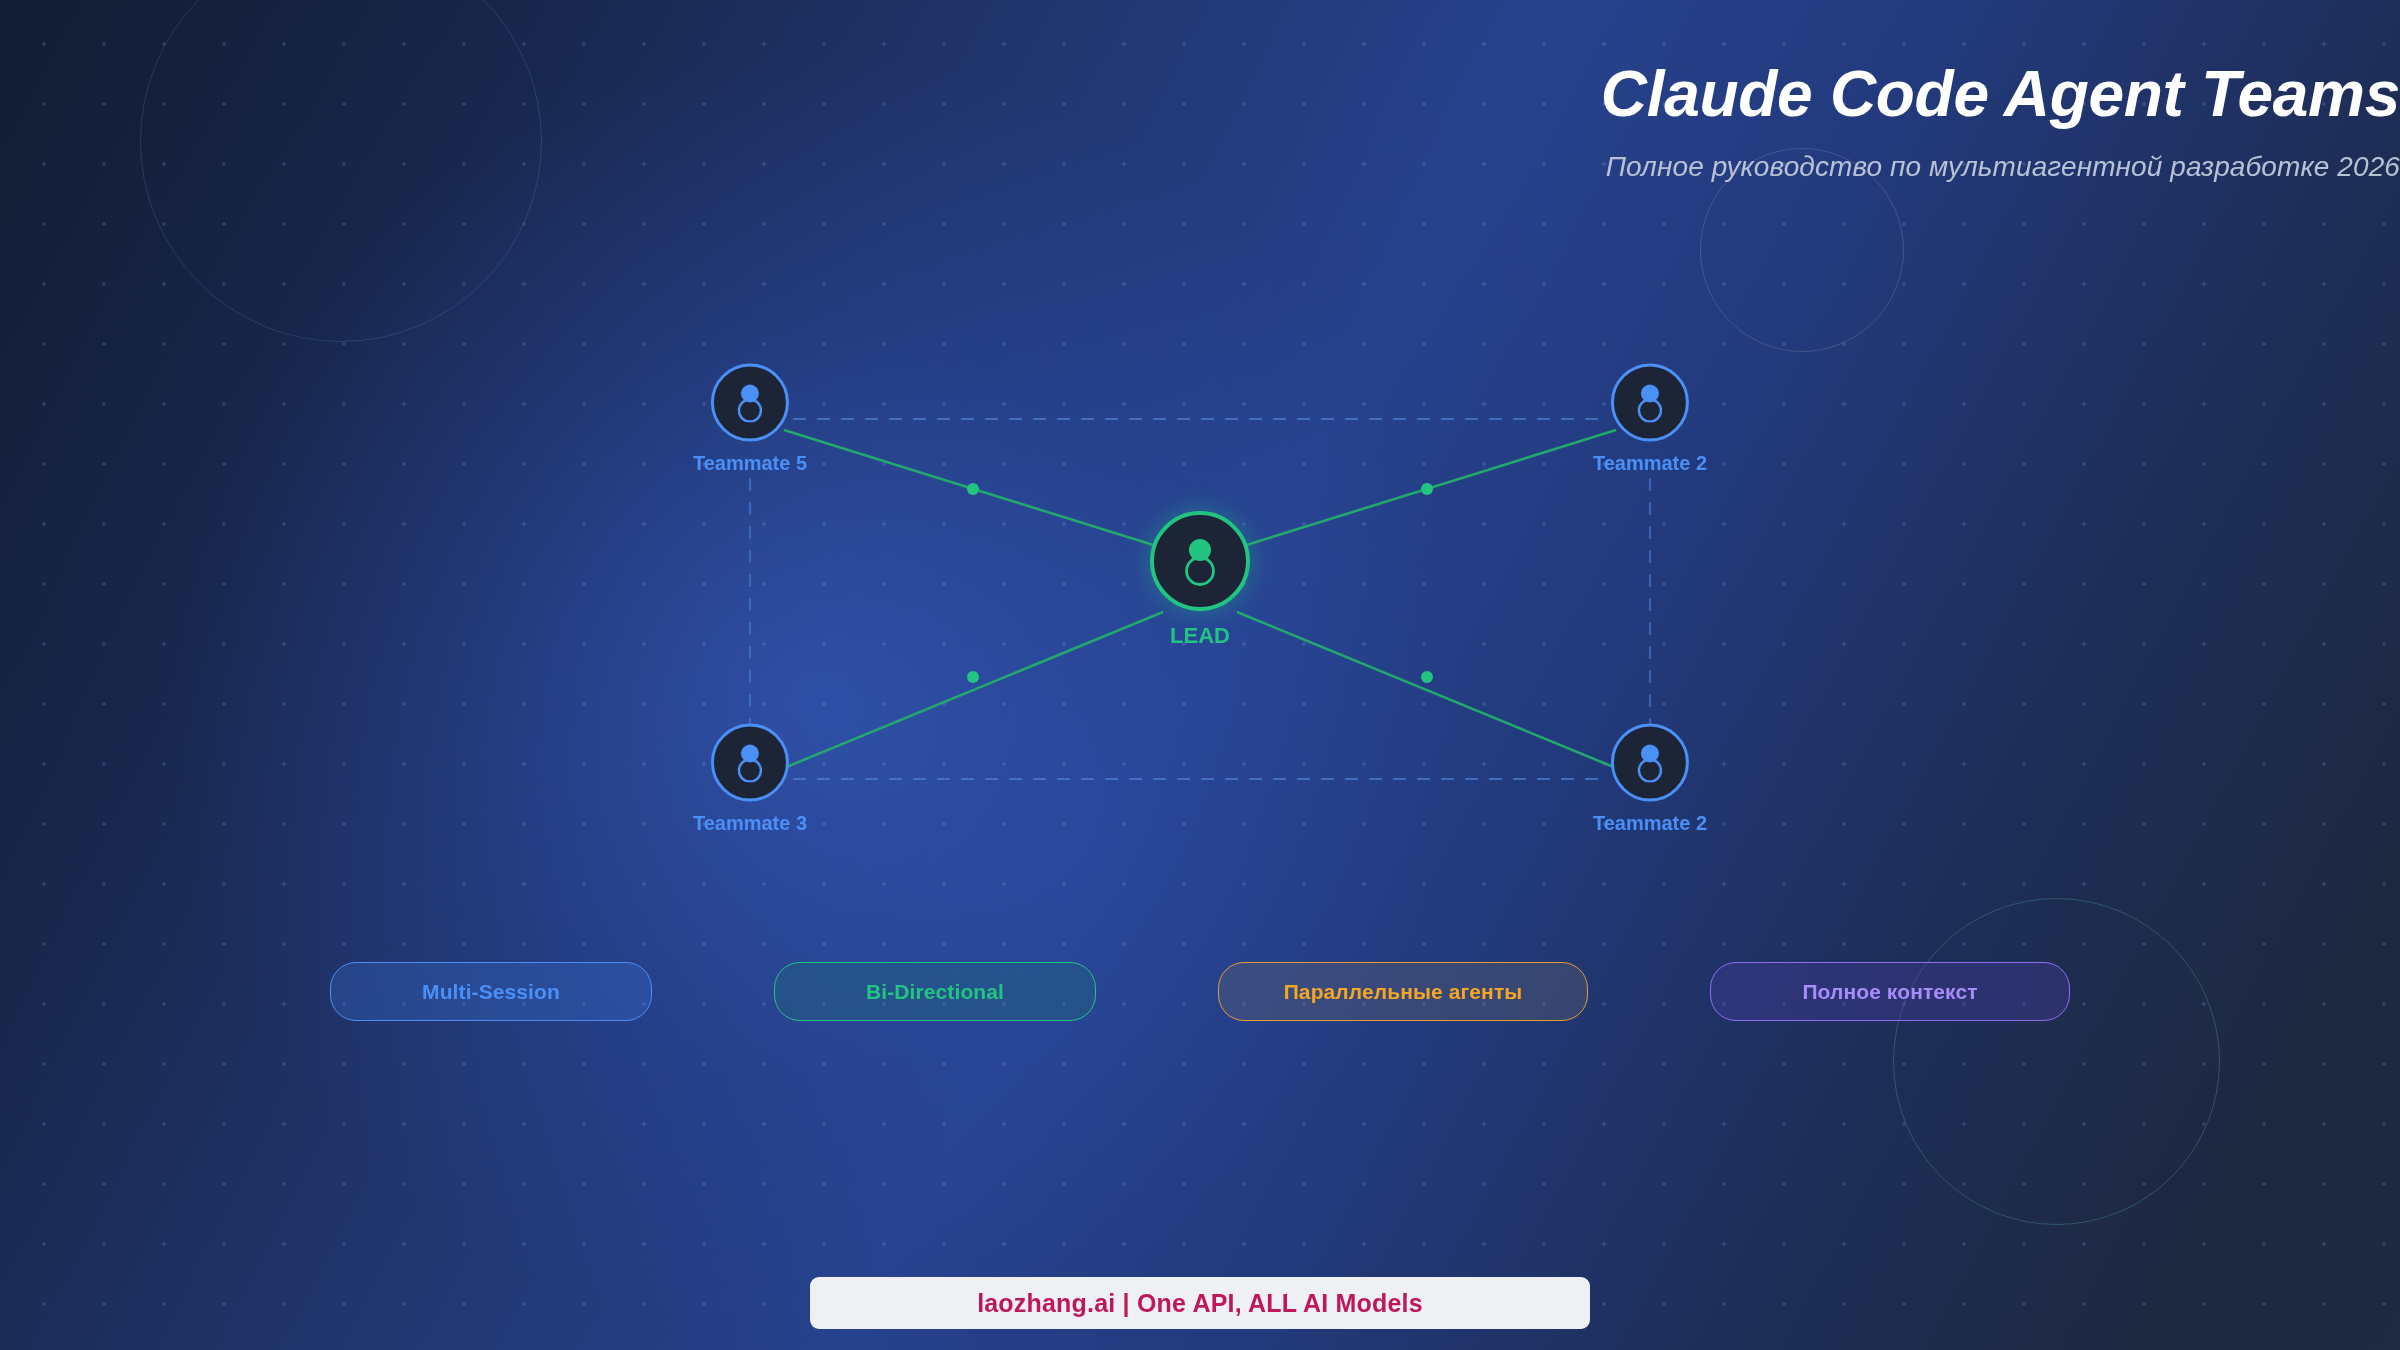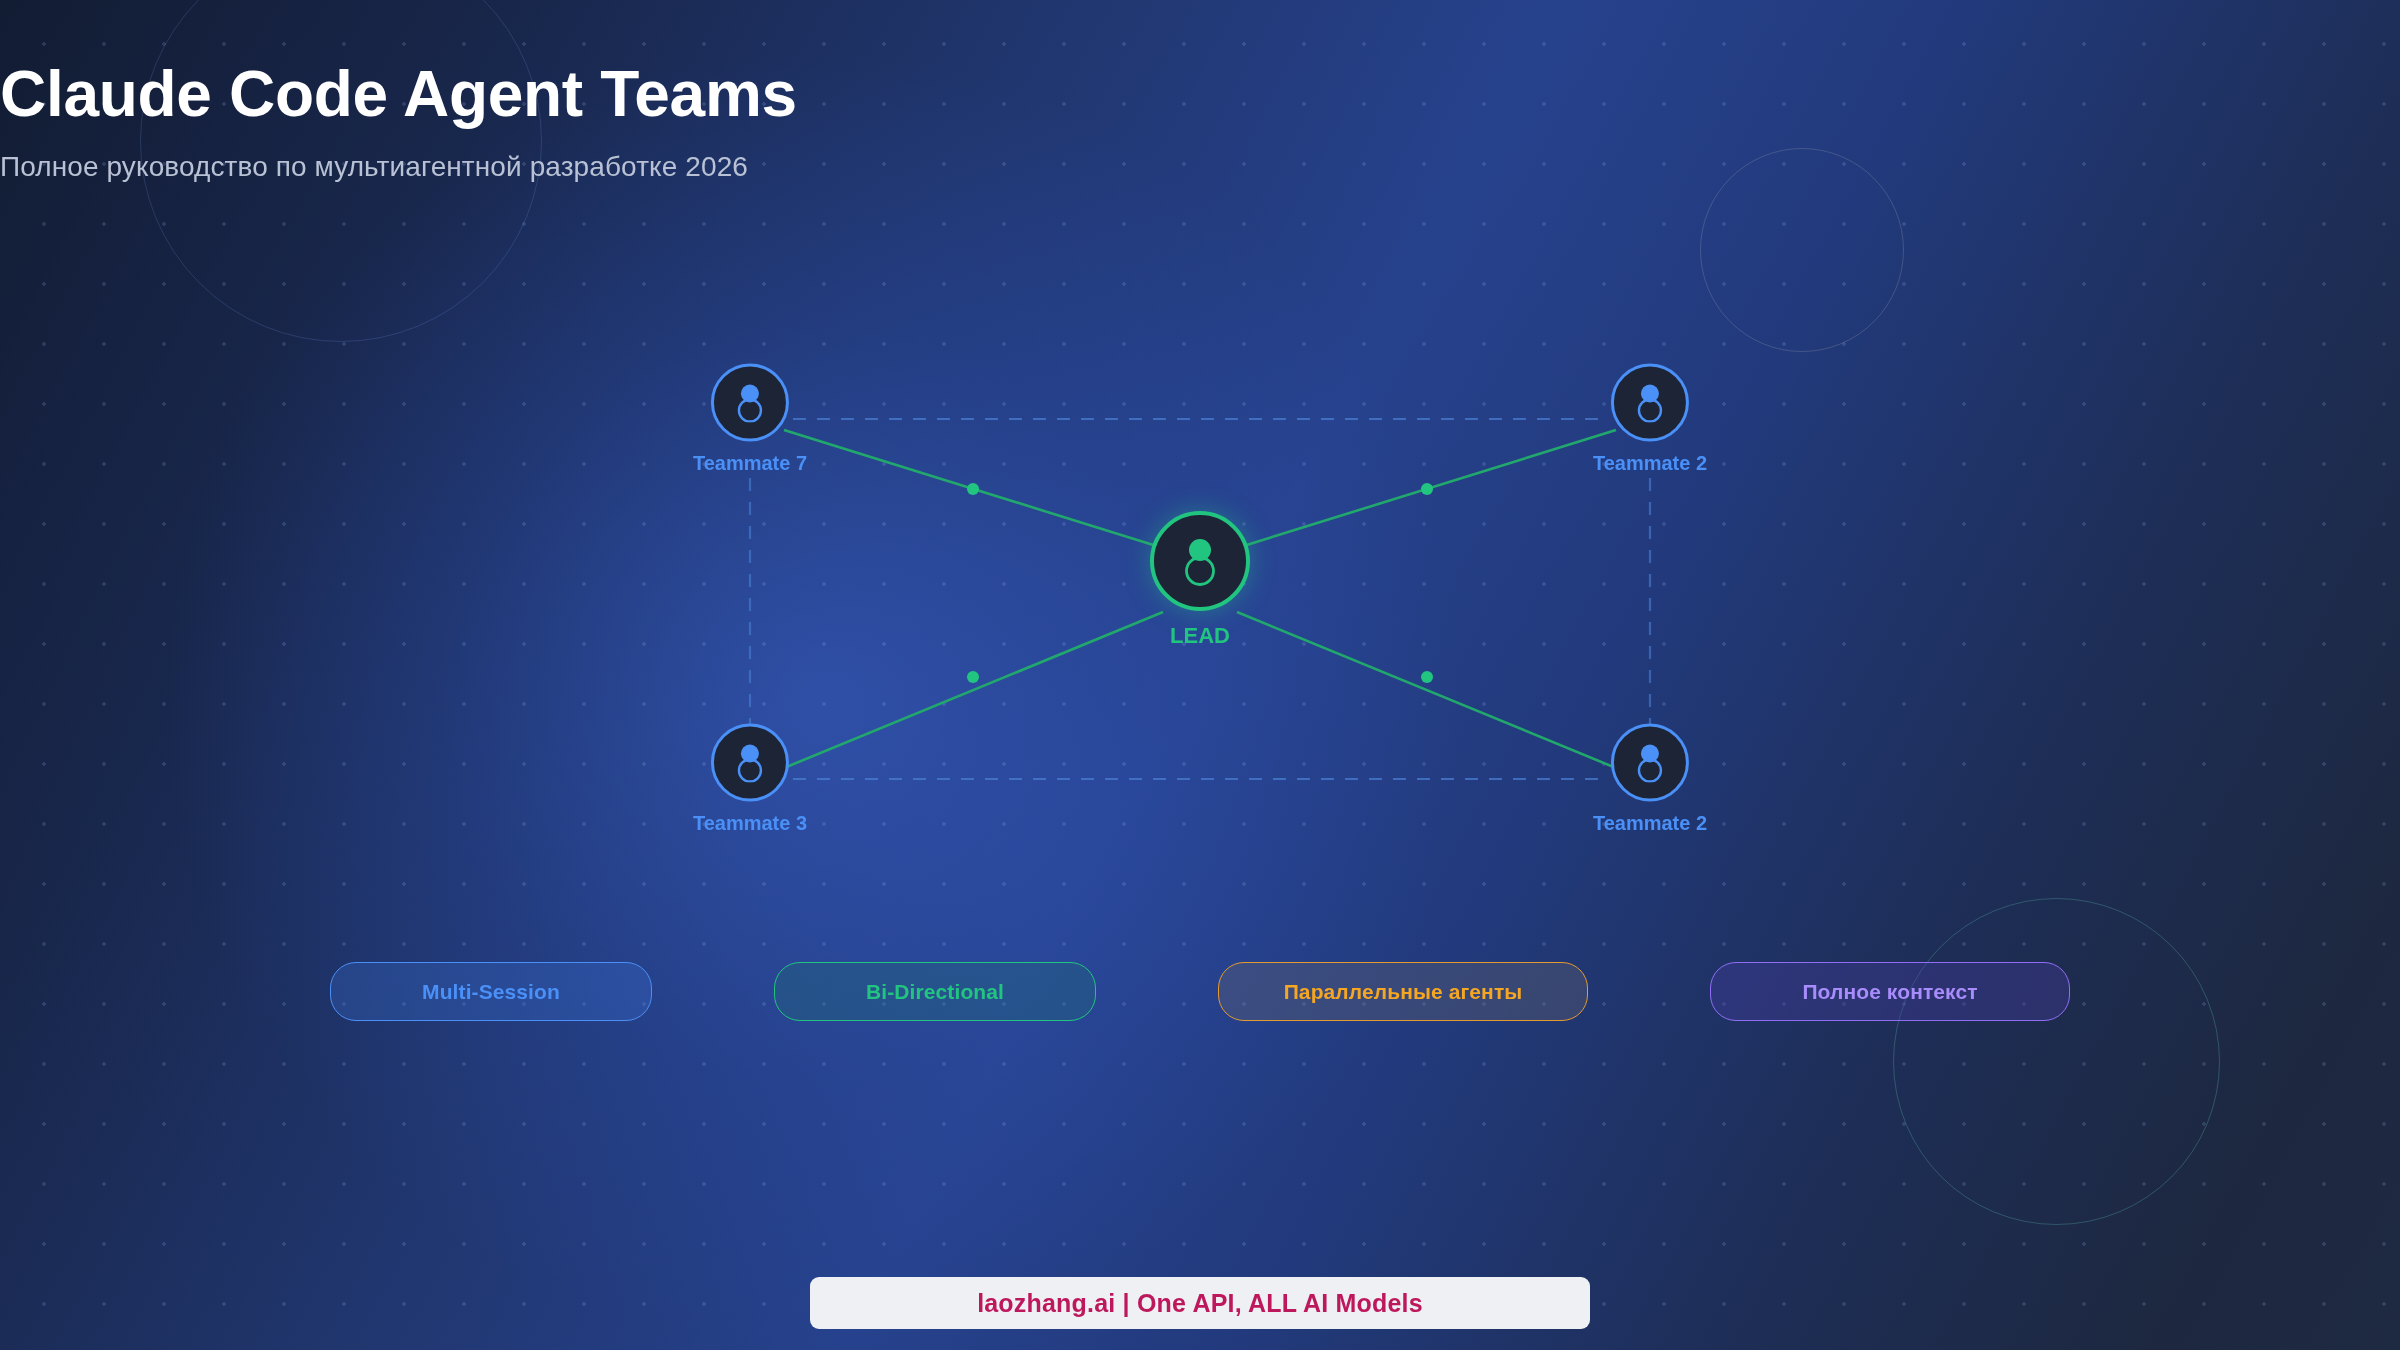--- a/index.html
+++ b/index.html
@@ -47,21 +47,22 @@
   .deco-3 { 
     left: 1893px; top: 898px;
     width: 325px; height: 325px;
     border: 1.6px solid rgba(92,190,175,0.30);
   }
 
   
   .header {
     position: absolute;
     left: 0; right: 0; top: 60px;
-    text-align: left;
+    text-align: right;
+    font-style: italic;
   }
   .title {
     margin: 0;
     font-size: 64px;
     font-weight: 700;
     color: #ffffff;
     letter-spacing: -0.3px;
     line-height: 1.08;
   }
   .subtitle {
@@ -221,21 +222,21 @@
 
   <div class="network">
 
     <div class="node teammate" style="left:750px; top:419px;">
       <div class="node-ring">
         <svg class="person" width="38" height="40" viewBox="0 0 38 40">
           <circle cx="19" cy="11" r="9" fill="#4a90f7"></circle>
           <circle cx="19" cy="28" r="11" fill="none" stroke="#4a90f7" stroke-width="2.4"></circle>
         </svg>
       </div>
-      <div class="node-label">Teammate 7</div>
+      <div class="node-label">Teammate 5</div>
     </div>
 
     <div class="node teammate" style="left:1650px; top:419px;">
       <div class="node-ring">
         <svg class="person" width="38" height="40" viewBox="0 0 38 40">
           <circle cx="19" cy="11" r="9" fill="#4a90f7"></circle>
           <circle cx="19" cy="28" r="11" fill="none" stroke="#4a90f7" stroke-width="2.4"></circle>
         </svg>
       </div>
       <div class="node-label">Teammate 2</div>

